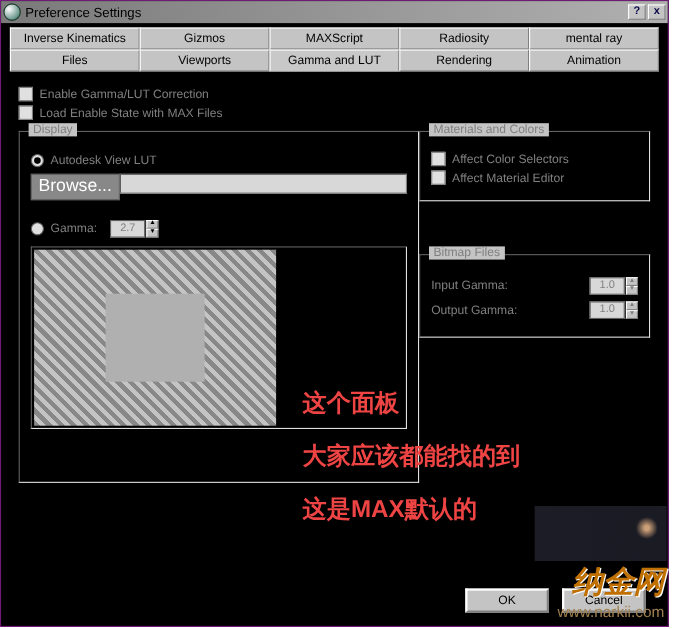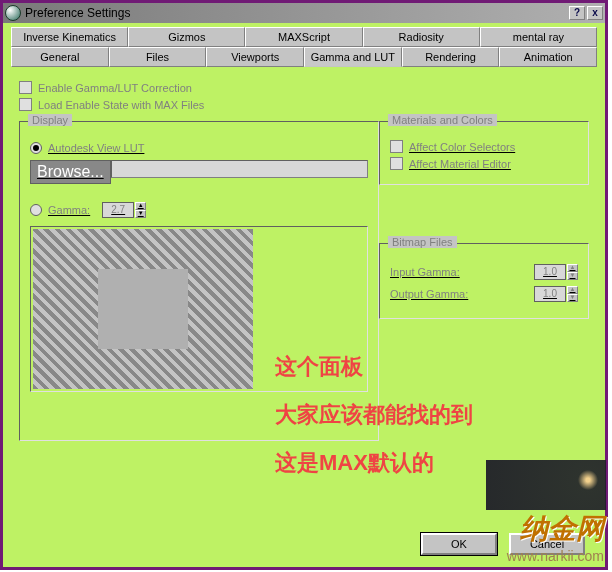--- a/index.html
+++ b/index.html
@@ -1,30 +1,30 @@
 <!DOCTYPE html>
 <html><head>
 <meta charset="utf-8">
 <style>
 * { box-sizing: border-box; font-family: "Microsoft Sans Serif", Arial, sans-serif; font-size: 11px; }
 body { margin: 0; background: #fff; width: 612px; height: 572px; position: relative; }
-.window { position: absolute; top: 0; left: 0; width: 608px; height: 570px; background: #bef264; border: 3px solid #701a75; }
+.window { position: absolute; top: 0; left: 0; width: 608px; height: 570px; background: #000000; border: 1px solid #701a75; }
 .titlebar { height: 20px; background: linear-gradient(to right, #7a7a7a, #b0b0b0); display: flex; align-items: center; padding: 0 2px; color: #0a0a4a; }
 .titlebar-icon { width: 16px; height: 16px; border-radius: 50%; background: radial-gradient(circle at 30% 30%, #fff, #2a6a5a); border: 1px solid #1a3a2a; margin-right: 4px; }
 .titlebar-title { flex: 1; font-size: 12px; color: #000; }
 .titlebar-buttons { display: flex; gap: 2px; }
 .titlebar-btn { width: 16px; height: 14px; background: #c4c4c4; border: 1px solid #808080; border-top-color: #fff; border-left-color: #fff; text-align: center; line-height: 12px; font-weight: bold; cursor: pointer; font-size: 10px; }
 .tabs-area { padding: 4px 8px 0; }
 .tabrow { display: flex; }
 .tab { flex: 1; text-align: center; padding: 3px 4px; background: #c4c4c4; border: 1px solid #808080; border-top-color: #fff; border-left-color: #fff; border-bottom: 1px solid #808080; cursor: pointer; font-size: 11px; }
 .tab.active { border-bottom: 1px solid #c4c4c4; background: #c8c8c8; }
 .content { padding: 10px 16px; }
 .checkbox-row { display: flex; align-items: center; margin: 4px 0; color: #808080; }
 .checkbox { width: 13px; height: 13px; border: 1px solid #808080; background: #e0e0e0; margin-right: 6px; }
-.panels { display: flex; margin-top: 10px; text-decoration: underline; }
+.panels { display: flex; margin-top: 10px; }
 .groupbox { border: 1px solid #808080; border-top-color: #fff; border-left-color: #fff; position: relative; padding: 14px 10px 10px; }
 .groupbox.inset { border: 1px solid #606060; border-right-color:#e0e0e0; border-bottom-color:#e0e0e0; }
 .grouplabel { position: absolute; top: -8px; left: 8px; background: #c4c4c4; padding: 0 4px; color: #808080; }
 .left-col { flex: 1; }
 .right-col { width: 210px; display: flex; flex-direction: column; gap: 14px; }
 .radio-row { display: flex; align-items: center; margin: 6px 0; }
 .radio { width: 12px; height: 12px; border-radius: 50%; border: 1px solid #606060; background: #e0e0e0; margin-right: 6px; position: relative; }
 .radio.checked::after { content:""; position:absolute; top:2px; left:2px; width:6px; height:6px; border-radius:50%; background:#000; }
 .browse-row { display: flex; margin-top: 4px; }
 .browse-btn { background: #888; color: #fff; border: 1px solid #606060; padding: 2px 6px; font-size: 16px; }
@@ -63,21 +63,20 @@
 
   <div class="tabs-area">
     <div class="tabrow">
       <div class="tab">Inverse Kinematics</div>
       <div class="tab">Gizmos</div>
       <div class="tab">MAXScript</div>
       <div class="tab">Radiosity</div>
       <div class="tab">mental ray</div>
     </div>
     <div class="tabrow">
-      <div class="tab">General</div>
       <div class="tab">Files</div>
       <div class="tab">Viewports</div>
       <div class="tab active">Gamma and LUT</div>
       <div class="tab">Rendering</div>
       <div class="tab">Animation</div>
     </div>
   </div>
 
   <div class="content">
     <div class="checkbox-row">
@@ -126,21 +125,21 @@
           <div class="checkbox-row">
             <div class="checkbox"></div>
             <span>Affect Color Selectors</span>
           </div>
           <div class="checkbox-row">
             <div class="checkbox"></div>
             <span>Affect Material Editor</span>
           </div>
         </div>
 
-        <div class="groupbox inset" style="margin-top:44px;">
+        <div class="groupbox inset" style="margin-top:34px;">
           <div class="grouplabel">Bitmap Files</div>
           <div class="field-row">
             <span>Input Gamma:</span>
             <span class="spinner-field">
               <span class="spinner-input">1.0</span>
               <span class="spinner-btns">
                   <span class="spinner-btn">▲</span>
                   <span class="spinner-btn">▼</span>
                 </span>
             </span>

